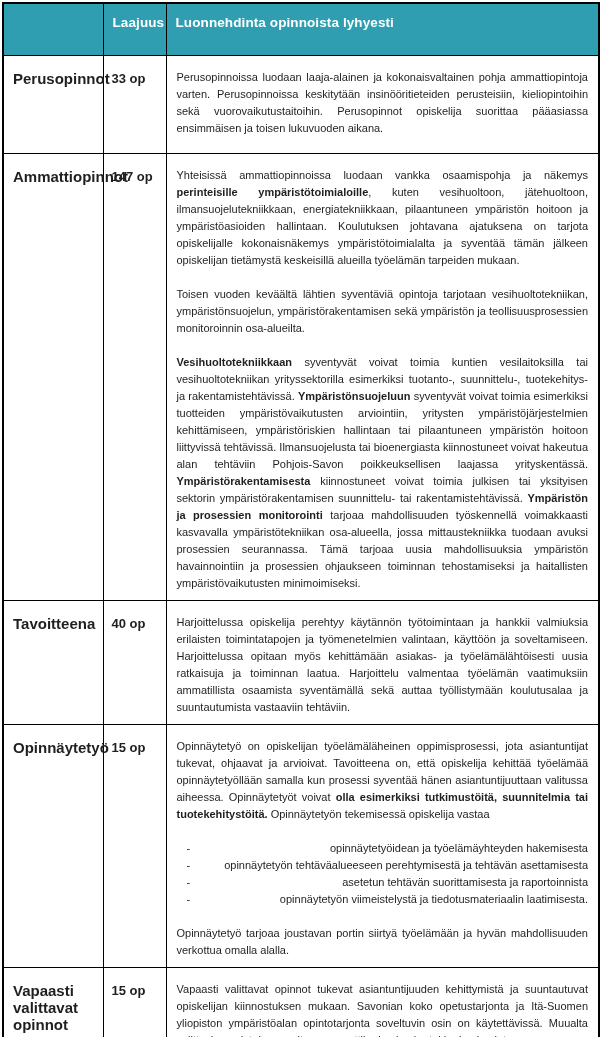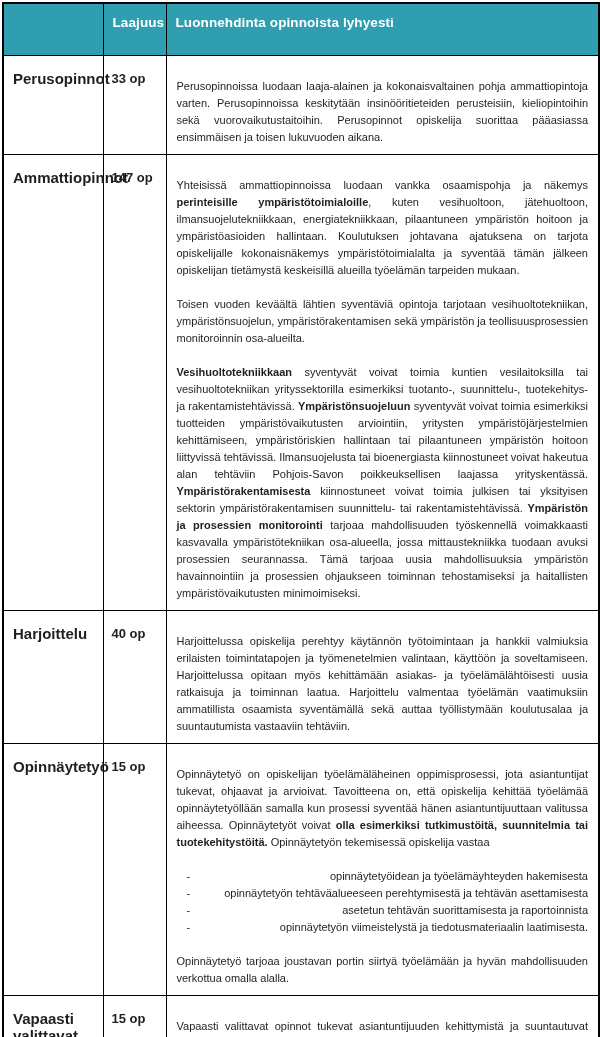--- a/index.html
+++ b/index.html
@@ -55,21 +55,21 @@
   }
   td.extent-cell {
     font-weight: bold;
     font-size: 13px;
     line-height: 17px;
     padding: 14px 4px 8px 8px;
   }
   td.desc-cell {
     font-size: 11px;
     line-height: 17px;
-    padding: 22px 10px 8px 10px;
+    padding: 13px 10px 8px 10px;
     text-align: justify;
   }
   .desc-cell p { margin: 0 0 17px 0; }
   .desc-cell p:last-child, .desc-cell ul:last-child { margin-bottom: 0; }
   .desc-cell ul {
     margin: 0 0 17px 0;
     padding: 0 0 0 24px;
     list-style: none;
     text-align: right;
   }
@@ -110,21 +110,21 @@
         <tr>
           <td class="label-cell">Ammattiopinnot</td>
           <td class="extent-cell">147 op</td>
           <td class="desc-cell">
             <p><span>Yhteisissä ammattiopinnoissa luodaan vankka osaamispohja ja näkemys </span><span class="run-bold">perinteisille ympäristötoimialoille</span><span>, kuten vesihuoltoon, jätehuoltoon, ilmansuojelutekniikkaan, energiatekniikkaan, pilaantuneen ympäristön hoitoon ja ympäristöasioiden hallintaan. Koulutuksen johtavana ajatuksena on tarjota opiskelijalle kokonaisnäkemys ympäristötoimialalta ja syventää tämän jälkeen opiskelijan tietämystä keskeisillä alueilla työelämän tarpeiden mukaan.</span></p>
             <p><span>Toisen vuoden keväältä lähtien syventäviä opintoja tarjotaan vesihuoltotekniikan, ympäristönsuojelun, ympäristörakentamisen sekä ympäristön ja teollisuusprosessien monitoroinnin osa-alueilta.</span></p>
             <p><span class="run-bold">Vesihuoltotekniikkaan</span><span> syventyvät voivat toimia kuntien vesilaitoksilla tai vesihuoltotekniikan yrityssektorilla esimerkiksi tuotanto-, suunnittelu-, tuotekehitys- ja rakentamistehtävissä. </span><span class="run-bold">Ympäristönsuojeluun</span><span> syventyvät voivat toimia esimerkiksi tuotteiden ympäristövaikutusten arviointiin, yritysten ympäristöjärjestelmien kehittämiseen, ympäristöriskien hallintaan tai pilaantuneen ympäristön hoitoon liittyvissä tehtävissä. Ilmansuojelusta tai bioenergiasta kiinnostuneet voivat hakeutua alan tehtäviin Pohjois-Savon poikkeuksellisen laajassa yrityskentässä. </span><span class="run-bold">Ympäristörakentamisesta</span><span> kiinnostuneet voivat toimia julkisen tai yksityisen sektorin ympäristörakentamisen suunnittelu- tai rakentamistehtävissä. </span><span class="run-bold">Ympäristön ja prosessien monitorointi</span><span> tarjoaa mahdollisuuden työskennellä voimakkaasti kasvavalla ympäristötekniikan osa-alueella, jossa mittaustekniikka tuodaan avuksi prosessien seurannassa. Tämä tarjoaa uusia mahdollisuuksia ympäristön havainnointiin ja prosessien ohjaukseen toiminnan tehostamiseksi ja haitallisten ympäristövaikutusten minimoimiseksi.</span></p>
           </td>
         </tr>
         <tr>
-          <td class="label-cell">Harjoittelu</td>
+          <td class="label-cell">Tavoitteena</td>
           <td class="extent-cell">40 op</td>
           <td class="desc-cell">
             <p><span>Harjoittelussa opiskelija perehtyy käytännön työtoimintaan ja hankkii valmiuksia erilaisten toimintatapojen ja työmenetelmien valintaan, käyttöön ja soveltamiseen. Harjoittelussa opitaan myös kehittämään asiakas- ja työelämälähtöisesti uusia ratkaisuja ja toiminnan laatua. Harjoittelu valmentaa työelämän vaatimuksiin ammatillista osaamista syventämällä sekä auttaa työllistymään koulutusalaa ja suuntautumista vastaaviin tehtäviin.</span></p>
           </td>
         </tr>
         <tr>
           <td class="label-cell">Opinnäytetyö</td>
           <td class="extent-cell">15 op</td>
           <td class="desc-cell">
             <p><span>Opinnäytetyö on opiskelijan työelämäläheinen oppimisprosessi, jota asiantuntijat tukevat, ohjaavat ja arvioivat. Tavoitteena on, että opiskelija kehittää työelämää opinnäytetyöllään samalla kun prosessi syventää hänen asiantuntijuuttaan valitussa aiheessa. Opinnäytetyöt voivat </span><span class="run-bold">olla esimerkiksi tutkimustöitä, suunnitelmia tai tuotekehitystöitä.</span><span> Opinnäytetyön tekemisessä opiskelija vastaa</span></p>

